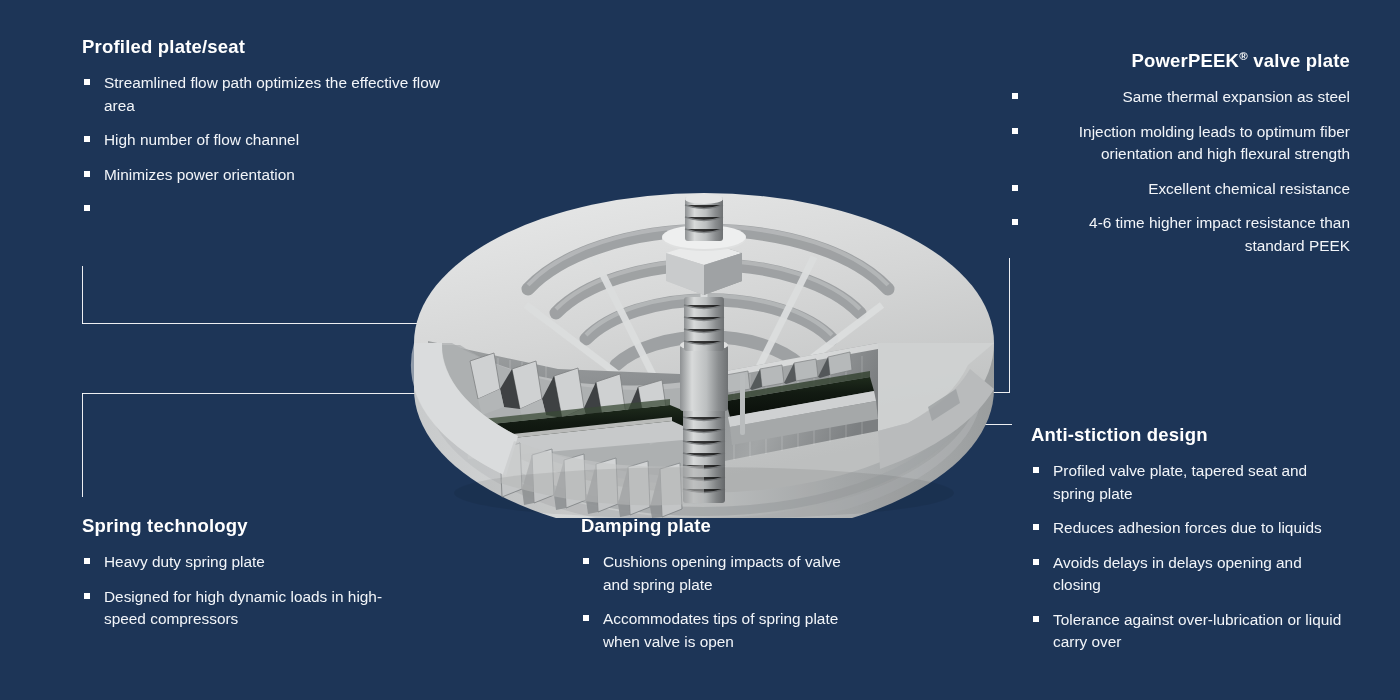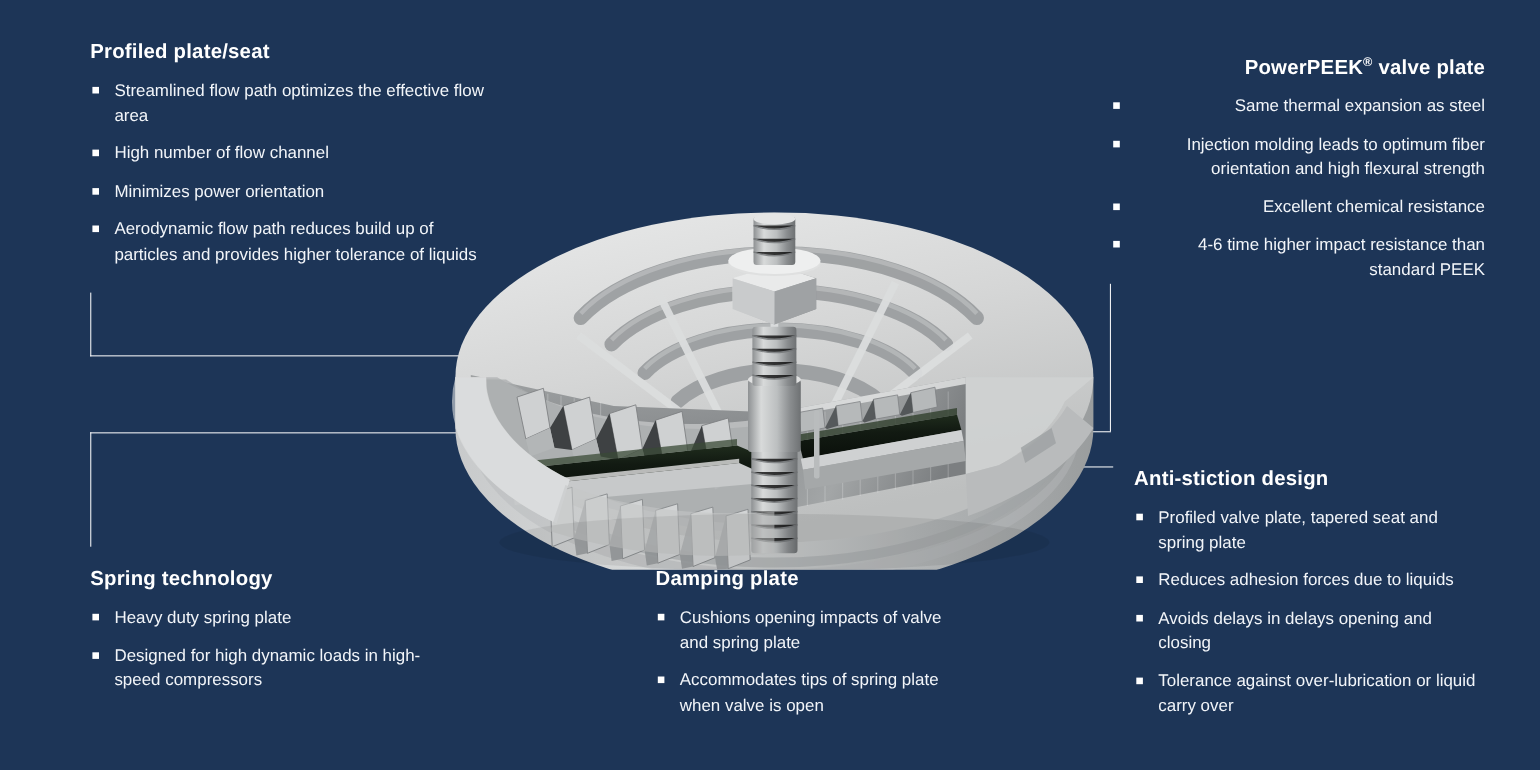--- a/index.html
+++ b/index.html
@@ -40,21 +40,21 @@
   .block li .bullet{
     position:absolute;left:2px;top:7px;
     width:6px;height:6px;
     background:#ffffff;
     display:block;
   }
 
   #blk-profiled{left:82px;top:36px;width:360px;}
   #blk-powerpeek{left:1010px;top:50px;width:340px;text-align:right;}
   #blk-spring{left:82px;top:515px;width:330px;}
-  #blk-damping{left:596px;top:515px;width:260px;}
+  #blk-damping{left:581px;top:515px;width:260px;}
   #blk-antistiction{left:1031px;top:424px;width:320px;}
 
   
   .leader{position:absolute;background:#ffffff;opacity:.92;}
   .leader.h{height:1px;}
   .leader.v{width:1px;}
   .dot{position:absolute;width:5px;height:5px;background:#ffffff;border-radius:1px;}
 
   
   #valve{position:absolute;left:408px;top:193px;width:590px;height:325px;}
@@ -354,21 +354,21 @@
       <ellipse cx="296" cy="300" rx="250" ry="26" fill="#000000" opacity=".07"></ellipse>
     </svg>
   </div>
 
   <div class="block" id="blk-profiled">
     <h2>Profiled plate/seat</h2>
     <ul>
       <li><span class="bullet"></span><span>Streamlined flow path optimizes the effective flow area</span></li>
       <li><span class="bullet"></span><span>High number of flow channel</span></li>
       <li><span class="bullet"></span><span>Minimizes power orientation</span></li>
-      <li><span class="bullet"></span><span>Aerodynamic flow path reduces build up of particles and provides higher tolerance of liquids</span></li>
+      <li><span class="bullet"></span></li>
     </ul>
   </div>
 
   <div class="block" id="blk-powerpeek">
     <h2><span>PowerPEEK</span><sup>®</sup><span> valve plate</span></h2>
     <ul>
       <li><span class="bullet"></span><span>Same thermal expansion as steel</span></li>
       <li><span class="bullet"></span><span>Injection molding leads to optimum fiber orientation and high flexural strength</span></li>
       <li><span class="bullet"></span><span>Excellent chemical resistance</span></li>
       <li><span class="bullet"></span><span>4-6 time higher impact resistance than standard PEEK</span></li>

